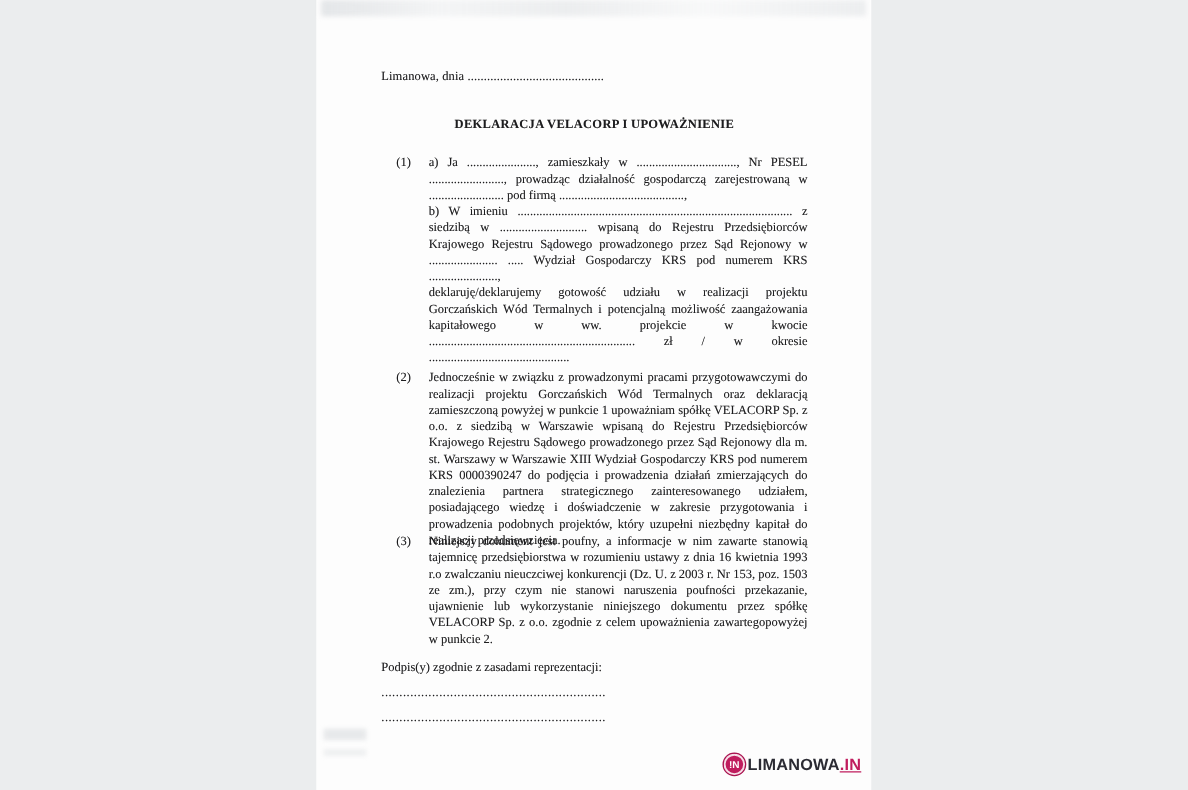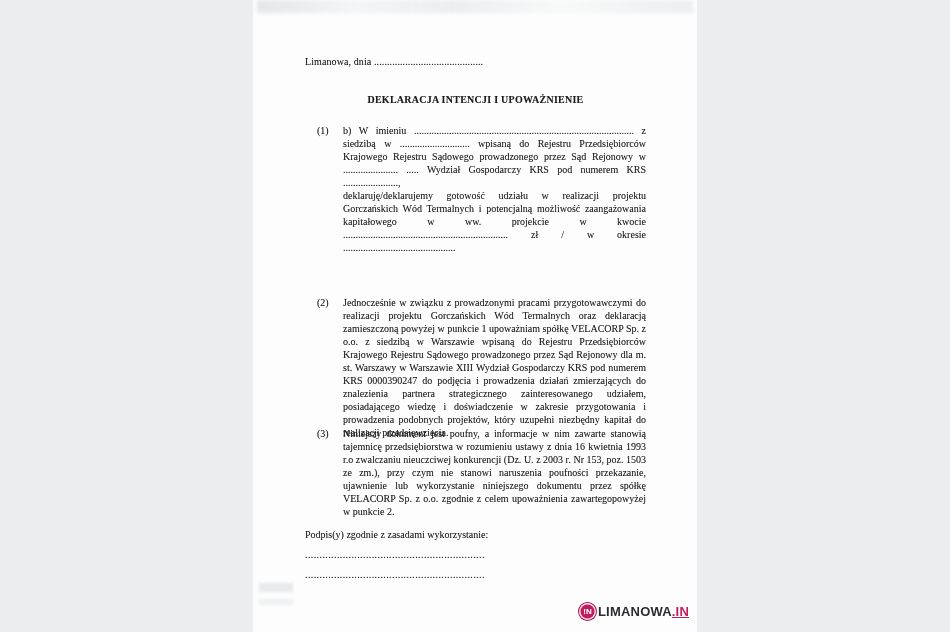--- a/index.html
+++ b/index.html
@@ -97,45 +97,46 @@
 <body>
 
 <div class="stage">
   <div class="page">
 
     <div class="artifact artifact-top"></div>
     <div class="artifact artifact-bottom"></div>
 
     <div class="dateline doc-text">Limanowa, dnia ..........................................</div>
 
-    <h1 class="title doc-text">DEKLARACJA INTENCJI I UPOWAŻNIENIE</h1>
+    <h1 class="title doc-text">DEKLARACJA VELACORP I UPOWAŻNIENIE</h1>
 
     <div class="para para1 doc-text">
       <div class="num">(1)</div>
       <div class="ptext">
+        <p>a) Ja ......................, zamieszkały w ................................, Nr PESEL ........................, prowadząc działalność gospodarczą zarejestrowaną w ........................ pod firmą ........................................,</p>
         <p class="mt">b) W imieniu ........................................................................................ z siedzibą w ............................ wpisaną do Rejestru Przedsiębiorców Krajowego Rejestru Sądowego prowadzonego przez Sąd Rejonowy w ...................... ..... Wydział Gospodarczy KRS pod numerem KRS ......................,</p>
         <p>deklaruję/deklarujemy gotowość udziału w realizacji projektu Gorczańskich Wód Termalnych i potencjalną możliwość zaangażowania kapitałowego w ww. projekcie w kwocie .................................................................. zł / w okresie .............................................</p>
       </div>
     </div>
 
     <div class="para para2 doc-text">
       <div class="num">(2)</div>
       <div class="ptext">
         <p>Jednocześnie w związku z prowadzonymi pracami przygotowawczymi do realizacji projektu Gorczańskich Wód Termalnych oraz deklaracją zamieszczoną powyżej w punkcie 1 upoważniam spółkę VELACORP Sp. z o.o. z siedzibą w Warszawie wpisaną do Rejestru Przedsiębiorców Krajowego Rejestru Sądowego prowadzonego przez Sąd Rejonowy dla m. st. Warszawy w Warszawie XIII Wydział Gospodarczy KRS pod numerem KRS 0000390247 do podjęcia i prowadzenia działań zmierzających do znalezienia partnera strategicznego zainteresowanego udziałem, posiadającego wiedzę i doświadczenie w zakresie przygotowania i prowadzenia podobnych projektów, który uzupełni niezbędny kapitał do realizacji przedsięwzięcia.</p>
       </div>
     </div>
 
     <div class="para para3 doc-text">
       <div class="num">(3)</div>
       <div class="ptext">
         <p>Niniejszy dokument jest poufny, a informacje w nim zawarte stanowią tajemnicę przedsiębiorstwa w rozumieniu ustawy z dnia 16 kwietnia 1993 r.o zwalczaniu nieuczciwej konkurencji (Dz. U. z 2003 r. Nr 153, poz. 1503 ze zm.), przy czym nie stanowi naruszenia poufności przekazanie, ujawnienie lub wykorzystanie niniejszego dokumentu przez spółkę VELACORP Sp. z o.o. zgodnie z celem upoważnienia zawartegopowyżej w punkcie 2.</p>
       </div>
     </div>
 
-    <div class="sig-label doc-text">Podpis(y) zgodnie z zasadami wykorzystanie:</div>
+    <div class="sig-label doc-text">Podpis(y) zgodnie z zasadami reprezentacji:</div>
     <div class="sig-line l1 doc-text">..............................................................</div>
     <div class="sig-line l2 doc-text">..............................................................</div>
 
     <div class="logo">
       <span class="logo-badge">!N</span>
       <span class="logo-text"><span class="logo-name">LIMANOWA</span><span class="logo-tld">.IN</span></span>
     </div>
 
   </div>
 </div>

